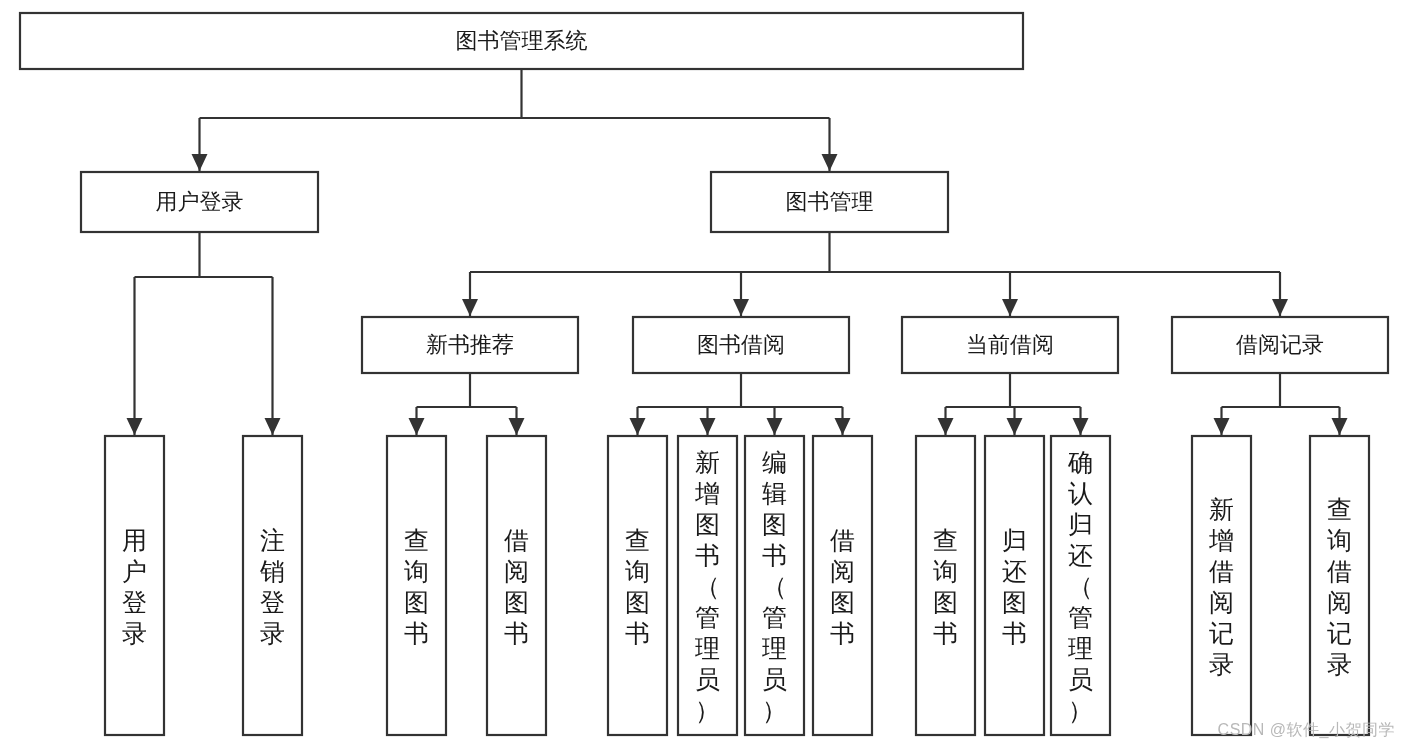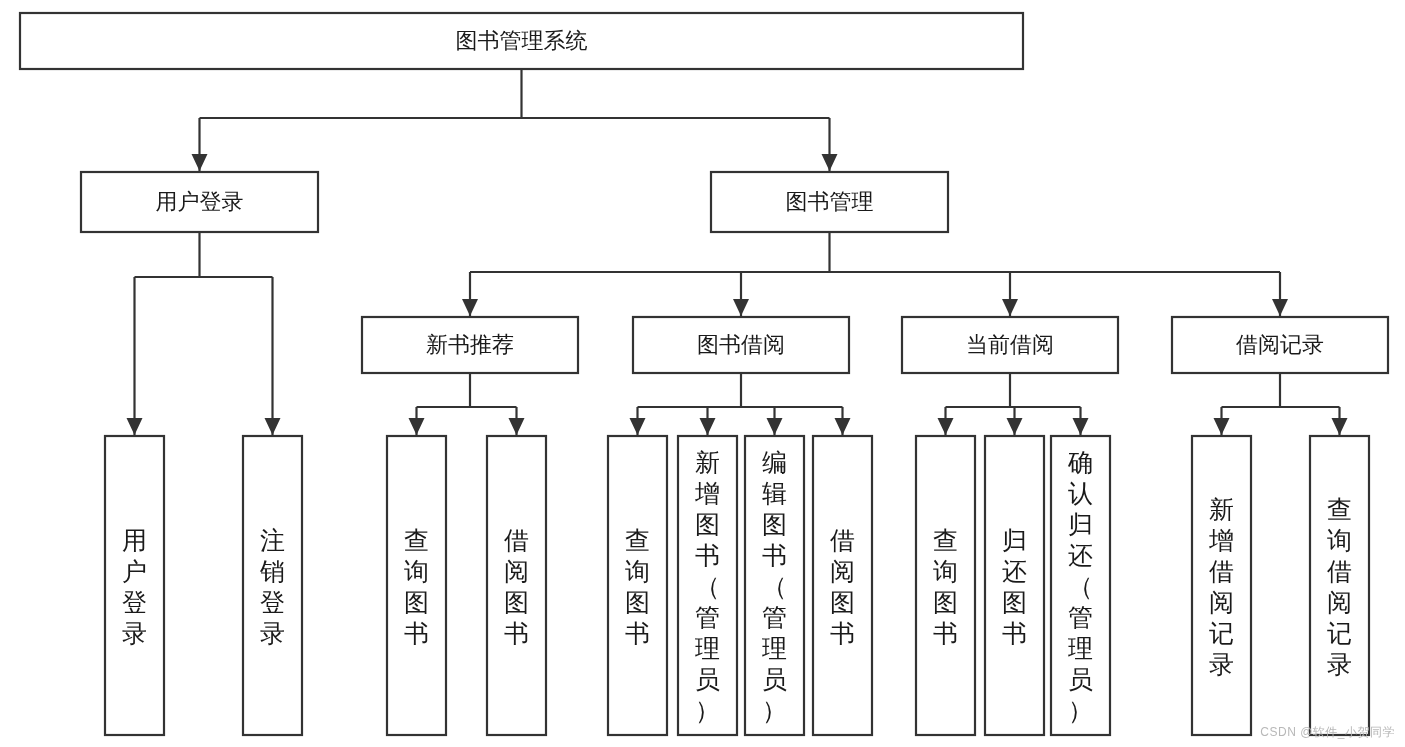--- a/index.html
+++ b/index.html
@@ -52,21 +52,21 @@
   }
   .arrow-head {
     fill: #333333;
     stroke: none;
   }
   .watermark {
     position: absolute;
     right: 10px;
     bottom: 6px;
     font-family: "Liberation Sans", "DejaVu Sans", sans-serif;
-    font-size: 12px;
+    font-size: 16px;
     color: #b8b8b8;
     letter-spacing: 0.5px;
     white-space: nowrap;
   }
 </style>
 </head>
 <body>
 
 <div id="diagram-root">
   <svg id="diagram-svg" viewBox="0 0 1405 747">

